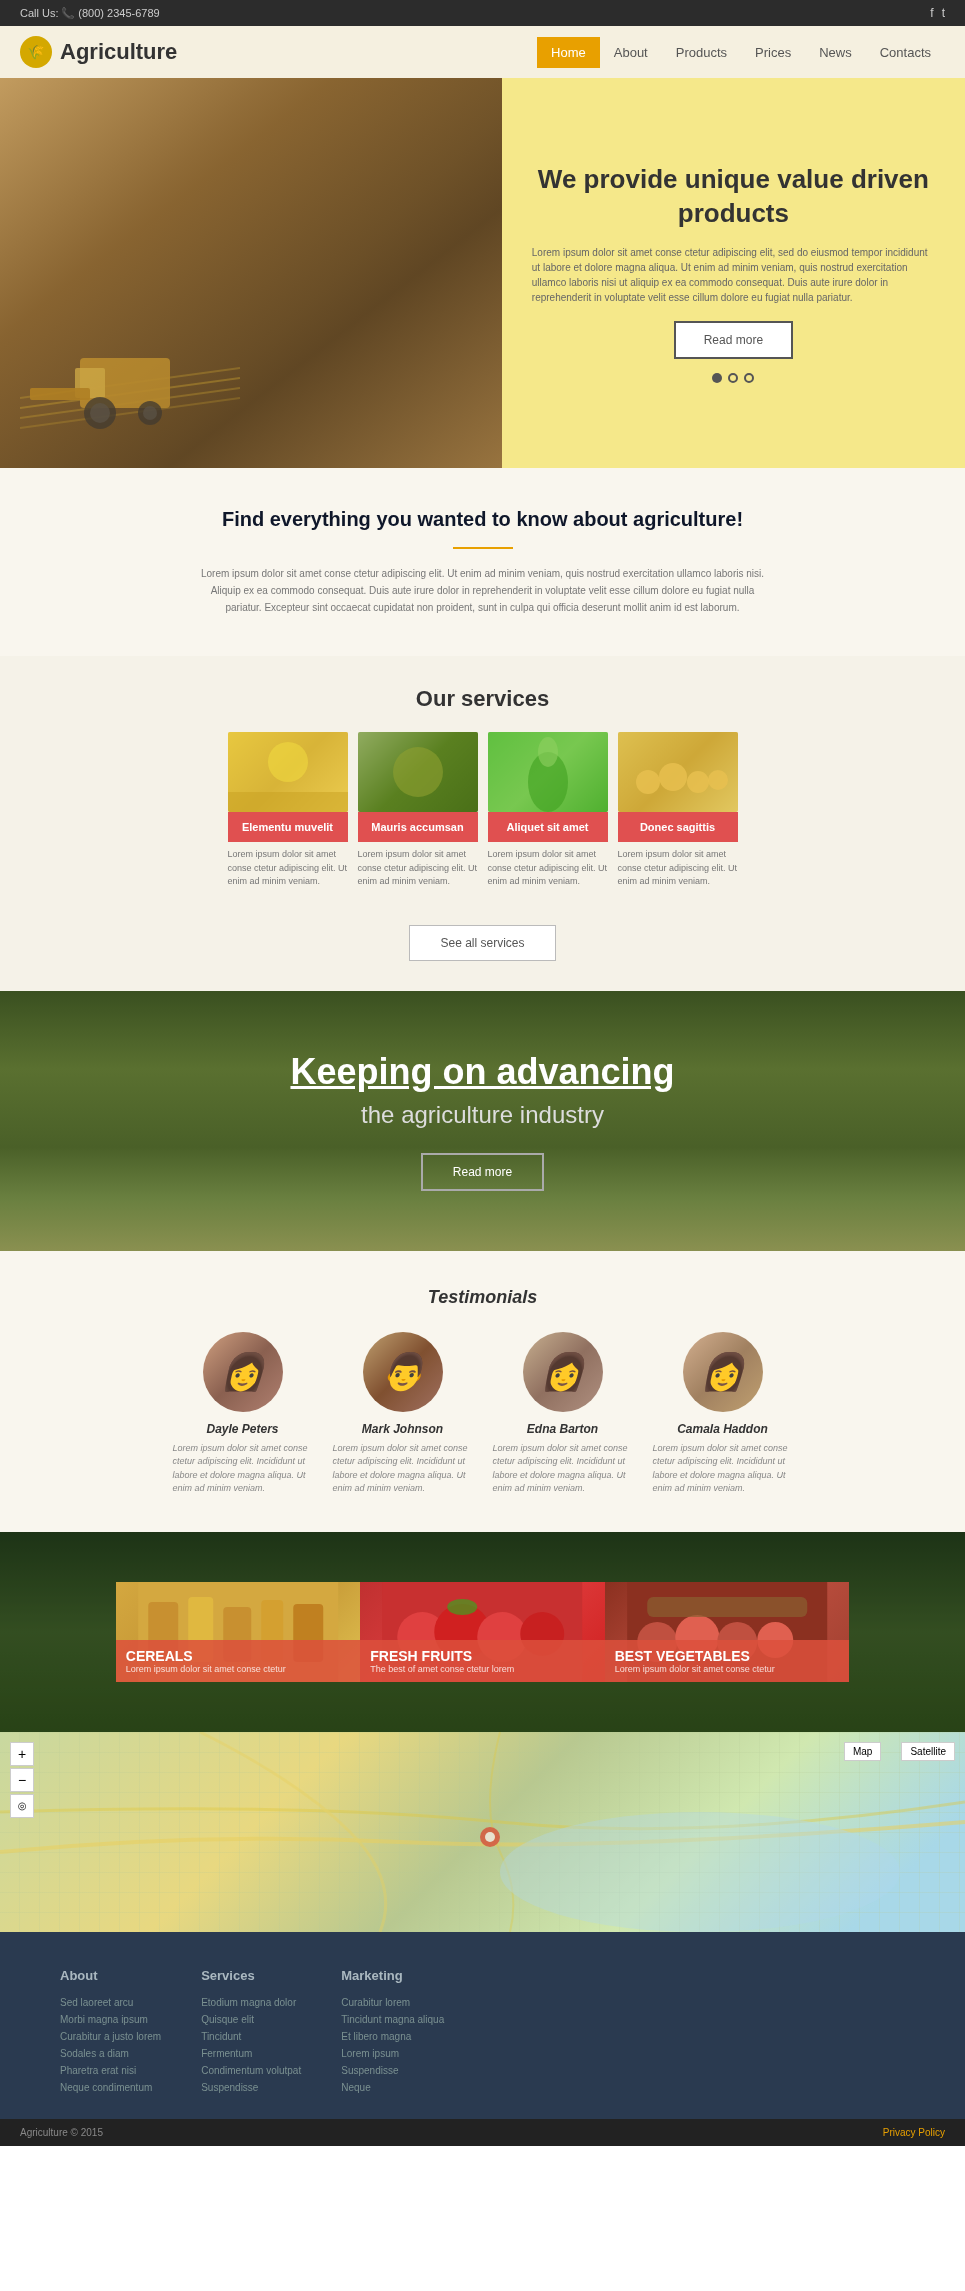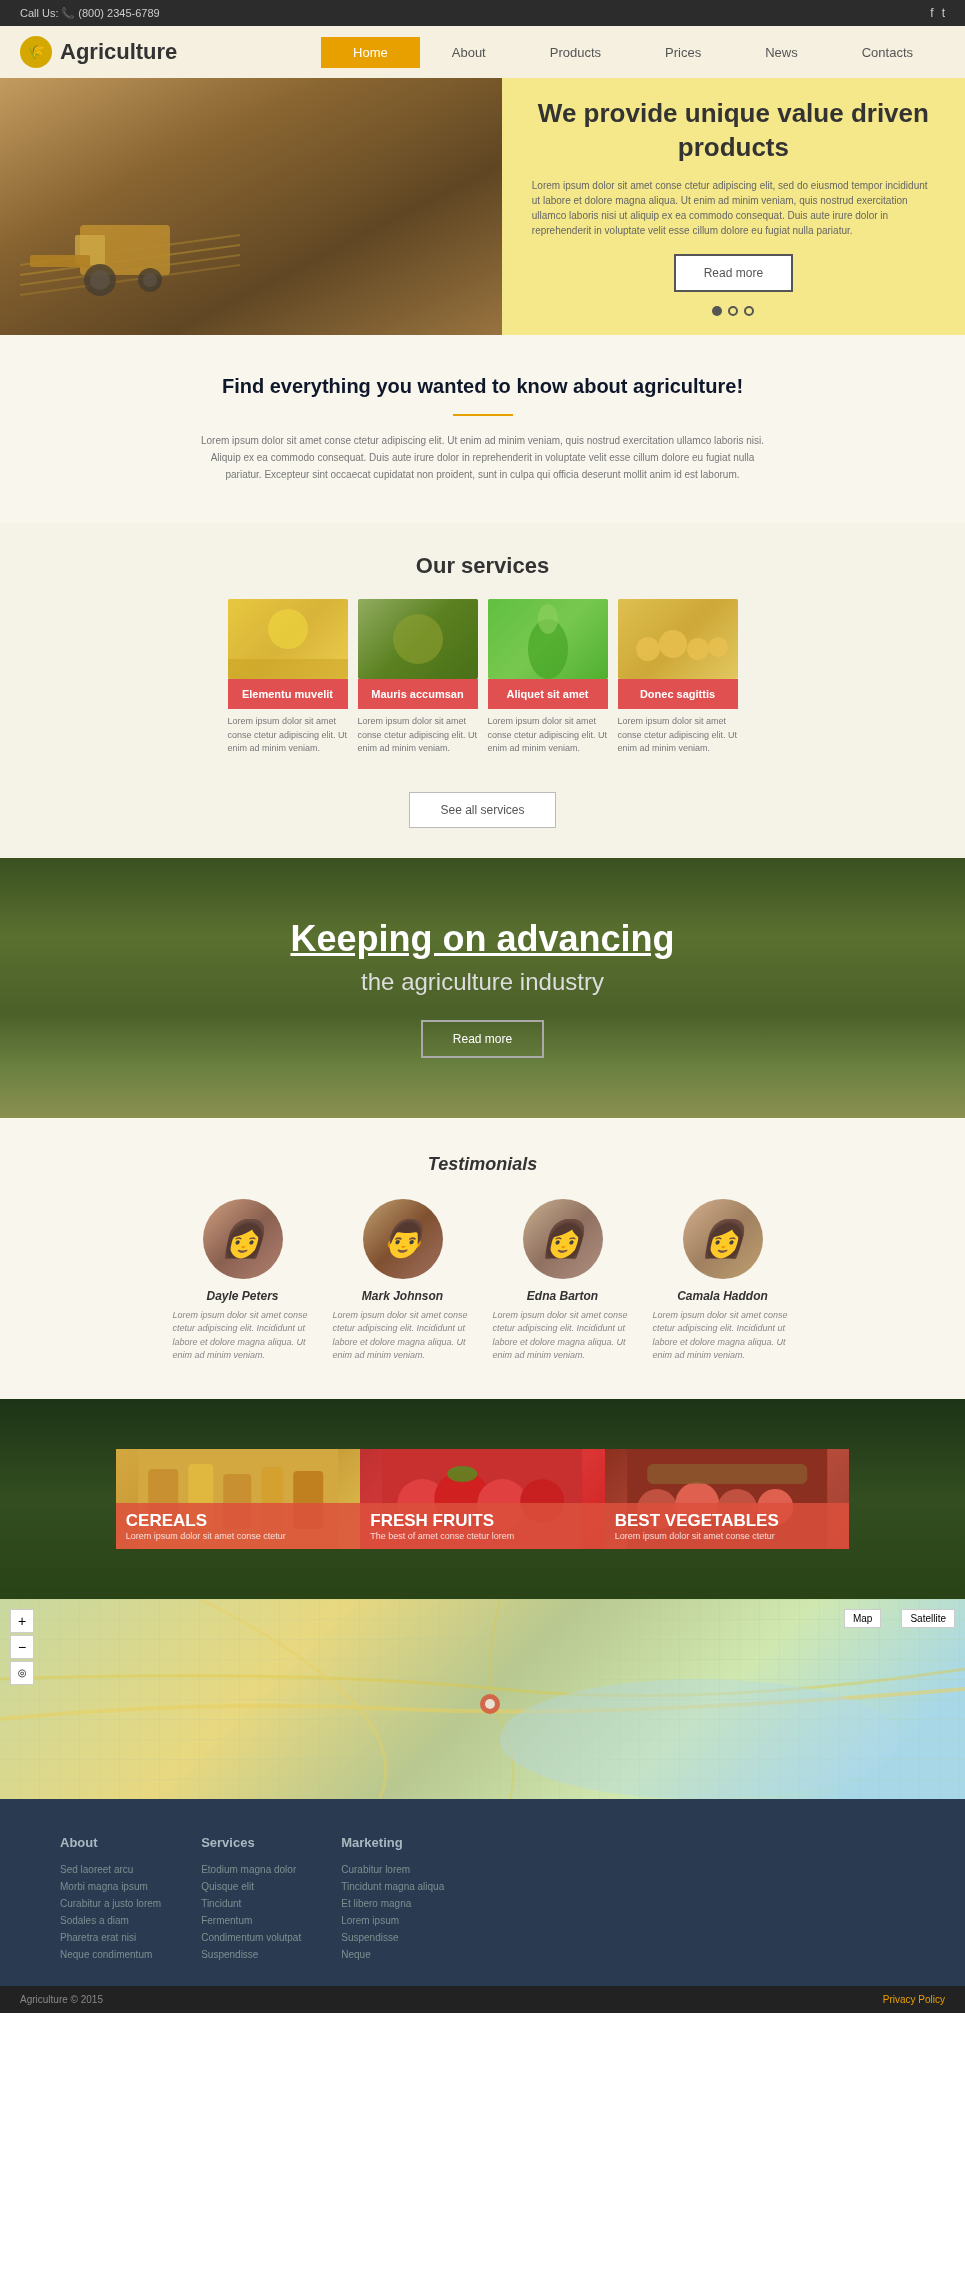--- a/index.html
+++ b/index.html
@@ -30,33 +30,33 @@
     .logo-icon {
       width: 32px; height: 32px;
       background: #d4a800;
       border-radius: 50%;
       display: flex; align-items: center; justify-content: center;
       font-size: 14px;
     }
     .logo-text { font-size: 22px; font-weight: bold; color: #333; }
     nav { display: flex; gap: 0; }
     nav a {
-      padding: 8px 32px;
+      padding: 8px 14px;
       font-size: 13px;
       color: #555;
       text-decoration: none;
       cursor: pointer;
       text-align: right;
     }
     nav a.active { background: #e8a000; color: #fff; }
 
     
     .hero {
       display: flex;
-      height: 257px;
+      height: 390px;
       background: #f0e8c0;
     }
     .hero-image {
       width: 52%;
       background: linear-gradient(135deg, #8B7355 0%, #6B5535 30%, #9B8545 60%, #7B6535 100%);
       position: relative;
       overflow: hidden;
     }
     .hero-image-overlay {
       position: absolute; inset: 0;
@@ -290,21 +290,21 @@
     .product-item-1 { background: linear-gradient(135deg, #d4a840, #c09030, #e0c050); }
     .product-item-2 { background: linear-gradient(135deg, #c03030, #e04040, #d02020); }
     .product-item-3 { background: linear-gradient(135deg, #8B3020, #c05040, #a04030); }
     .product-overlay {
       position: absolute; bottom: 0; left: 0; right: 0;
       background: rgba(220, 80, 60, 0.85);
       padding: 8px 10px;
     }
     .product-label {
       color: #fff;
-      font-size: 17px;
+      font-size: 14px;
       font-weight: bold;
       text-transform: uppercase;
     }
     .product-sublabel {
       color: rgba(255,255,255,0.8);
       font-size: 9px;
     }
 
     
     .map-section {

